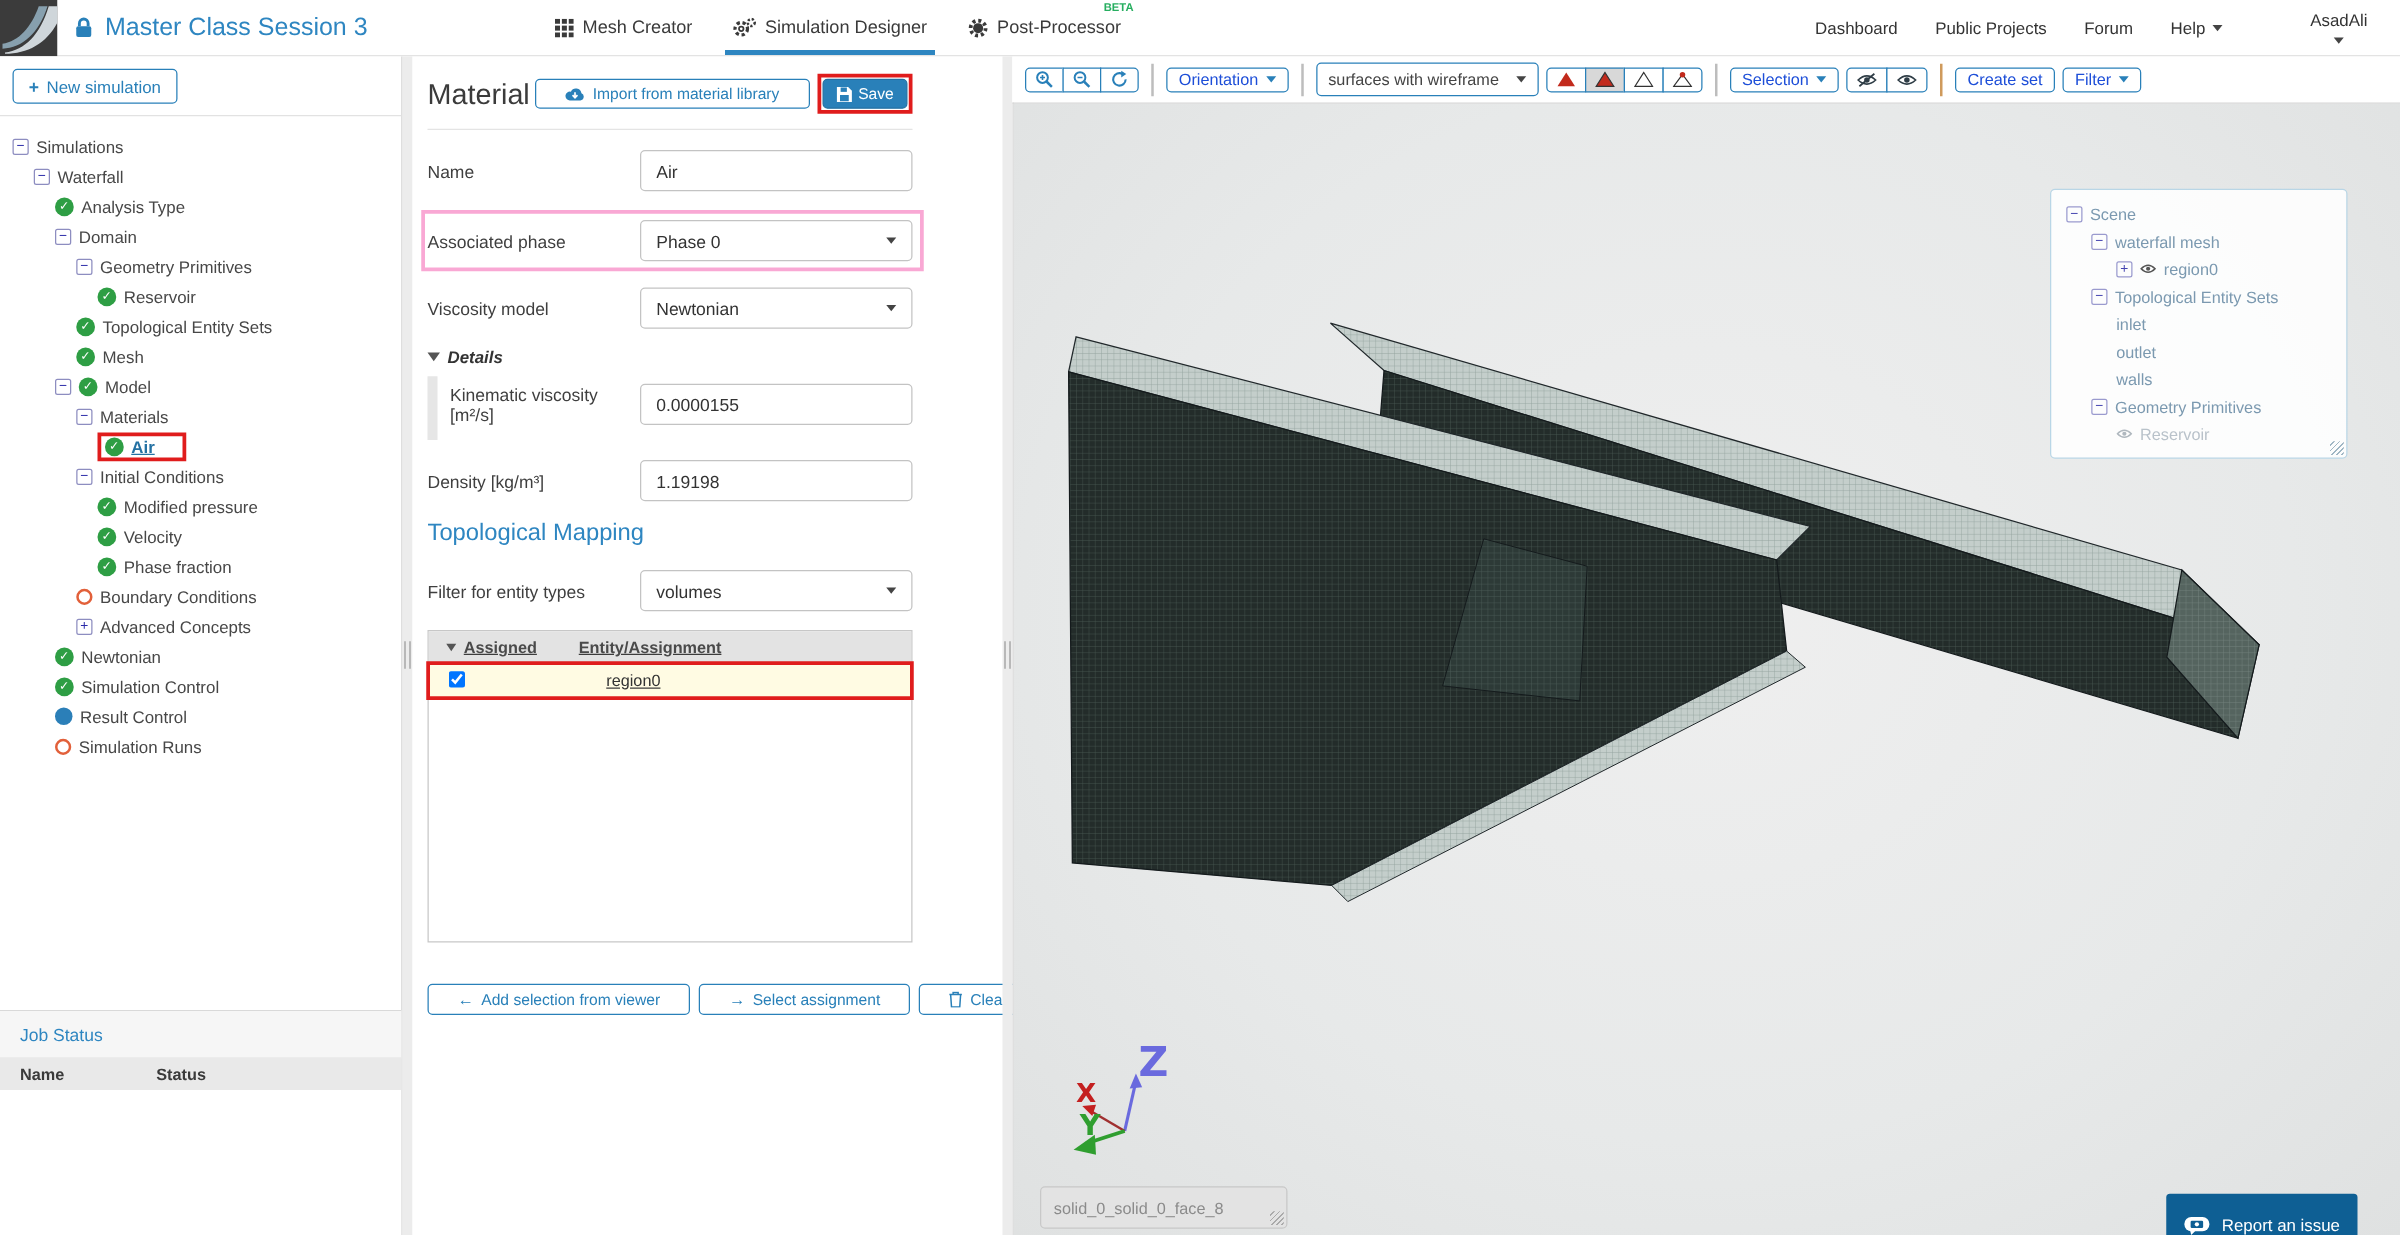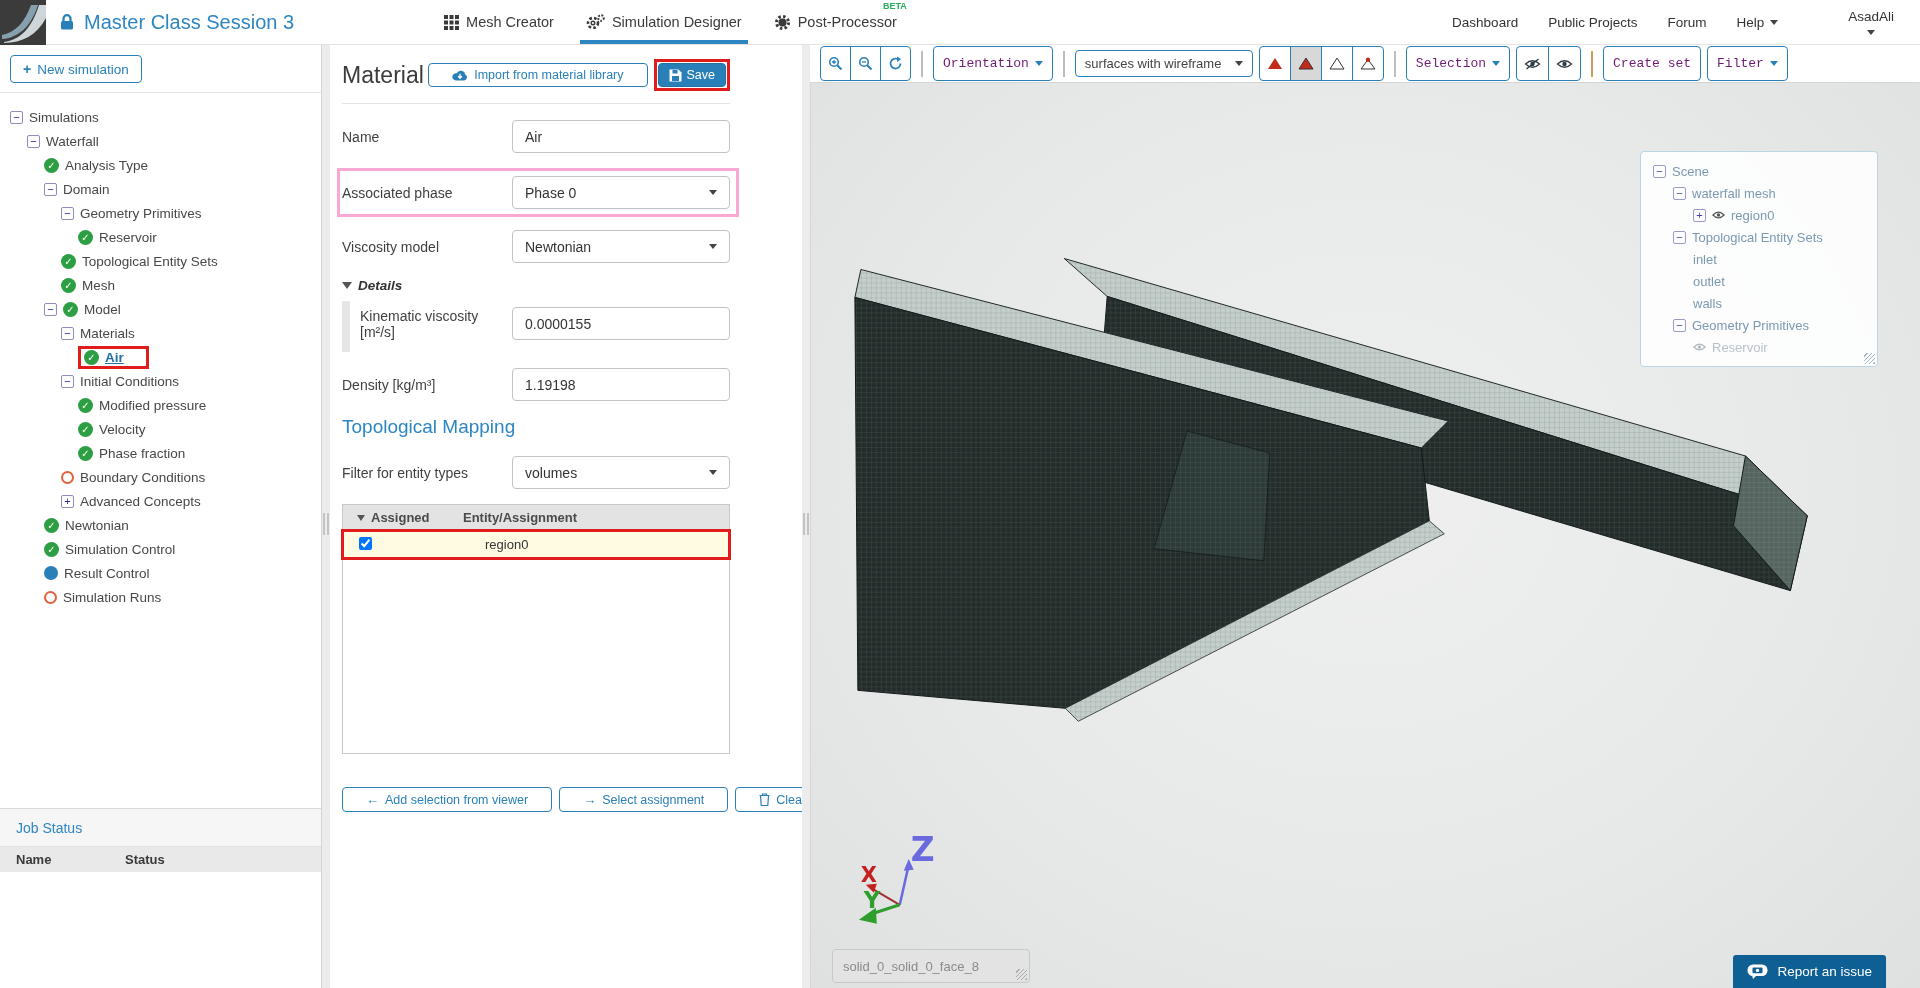--- a/index.html
+++ b/index.html
@@ -69,36 +69,36 @@
   input.control { outline:none; }
   .select { display:flex; align-items:center; justify-content:space-between; cursor:pointer; }
   .red-frame { border:3px solid #f9a8d4; margin:0 -9px 13px -5px; padding:5px 6px 5px 2px; }
   .red-frame .form-row { margin-bottom:0; }
   .details-head { display:flex; align-items:center; gap:6px; margin:2px 0 8px; font-size:13.5px; font-weight:bold;
     font-style:italic; color:#333; }
   .tri-down { width:0; height:0; border-left:5px solid transparent; border-right:5px solid transparent; border-top:7px solid #555; }
   .details-body { border-left:8px solid #e6e6e6; padding:6px 0 12px 10px; margin-bottom:16px; }
   .details-body .form-row { margin-bottom:0; }
   .topo-title { color:#2e86c1; font-size:19px; font-weight:400; margin:6px 0 18px; }
-  .assign-table { border:1px solid #c7c7c7; height:250px; margin-bottom:33px; background:#fff; }
+  .assign-table { border:1px solid #c7c7c7; height:250px; margin-bottom:33px; background:#fff;text-decoration:underline; }
   .assign-head { display:grid; grid-template-columns:120px 1fr; align-items:center; background:#e3e3e3; height:26px;
     font-size:13px; font-weight:bold; color:#4a4a4a; border-bottom:1px solid #c7c7c7; }
   .assign-head .c1 { padding-left:14px; display:flex; align-items:center; gap:6px; }
   .assign-head .tri-down { border-left-width:4px; border-right-width:4px; border-top-width:6px; }
   .assign-row { display:grid; grid-template-columns:120px 1fr; align-items:center; height:27px; font-size:13px; color:#333; }
   .assign-row.framed { background:#fffbe3; outline:3px solid #e01c1c; outline-offset:-1px; }
   .assign-row .cb-cell { padding-left:16px; }
   .assign-row .entity-cell { padding-left:22px; }
   .bottom-btns { display:flex; gap:7px; }
   .arrow-glyph { font-weight:bold; font-size:13px; }
   
   .viewer { position:absolute; top:45px; left:810px; right:0; bottom:0; background:#fff; }
   .viewer-toolbar { height:37px; display:flex; align-items:center; gap:6px; padding-left:10px; background:#fff; }
-  .vbtn { height:35px; min-width:28px; display:inline-flex; align-items:center; justify-content:center; gap:6px;
-    border:1px solid #2980b9; background:#fff; color:#701a75; border-radius:4px; font-size:13px; padding:0 9px; cursor:pointer;font-family:Liberation Mono, monospace; }
+  .vbtn { height:20px; min-width:28px; display:inline-flex; align-items:center; justify-content:center; gap:6px;
+    border:1px solid #2980b9; background:#fff; color:#1d4ed8; border-radius:4px; font-size:13px; padding:0 9px; cursor:pointer; }
   .vgroup { display:flex; }
   .vgroup .vbtn { border-radius:0; margin-left:-1px; padding:0 7px; }
   .vgroup .vbtn:first-child { border-radius:4px 0 0 4px; margin-left:0; }
   .vgroup .vbtn:last-child { border-radius:0 4px 4px 0; }
   .vbtn.selected { background:#d8d8d8; }
   .vsep { width:2px; height:26px; background:#bdbdbd; margin:0 4px; }
   .vsep.orange { background:#cf9a5c; }
   .vselect { height:27px; display:inline-flex; align-items:center; justify-content:space-between; gap:10px;
     border:1px solid #2980b9; border-radius:4px; background:#fff; color:#444; font-size:13px; padding:0 9px; width:178px; cursor:pointer; }
   .canvas { position:absolute; top:37px; left:0; right:0; bottom:0; border-top:1px solid #d6d6d6; border-left:1px solid #d6d6d6;
@@ -113,21 +113,21 @@
   .eye-ic { display:inline-flex; color:#555; }
   .dimmed .eye-ic { color:#b0b8bf; }
   .corner-grip { position:absolute; right:2px; bottom:2px; width:11px; height:11px;
     background:repeating-linear-gradient(135deg, transparent 0 2px, #9fb6c4 2px 3px); }
   
   .hover-tip { position:absolute; left:21px; bottom:5px; width:198px; height:34px; background:#e3e3e3;
     border:1px solid #c8c8c8; border-radius:4px; color:#8b8b8b; font-size:13px; display:flex; align-items:center;
     padding-left:10px; }
   .hover-tip .corner-grip { background:repeating-linear-gradient(135deg, transparent 0 2px, #aaa 2px 3px); }
   .report-btn { position:absolute; right:34px; bottom:0; height:33px; background:#0e5f94; color:#fff; font-size:13.5px;
-    display:flex; align-items:center; gap:9px; padding:0 14px; border-radius:3px 3px 0 0; cursor:pointer; }
+    display:flex; align-items:flex-end; gap:9px; padding:0 14px; border-radius:3px 3px 0 0; cursor:pointer; }
 </style>
 </head>
 <body>
 
 <div class="navbar">
   <svg class="logo" viewBox="0 0 46 45">
     <rect width="46" height="45" fill="#3b3b3b"></rect>
     <path d="M4 42 C 20 40, 32 28, 39 5 L 46 5 L 46 18 C 37 35, 22 43, 4 43 Z" fill="#cfd6da"></path>
     <path d="M2 35 C 15 33, 25 22, 31 5 L 38 5 C 31 27, 18 38, 2 39 Z" fill="#87a0ae"></path>
   </svg>

